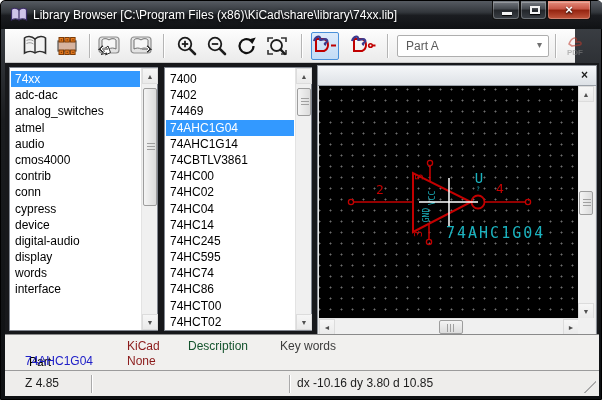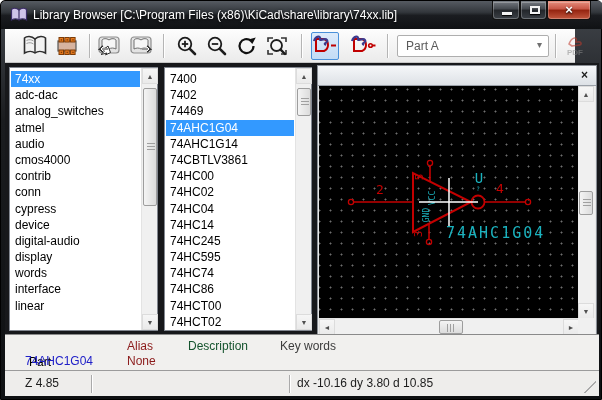--- a/index.html
+++ b/index.html
@@ -267,21 +267,20 @@
       <div class="lrow">audio</div>
       <div class="lrow">cmos4000</div>
       <div class="lrow">contrib</div>
       <div class="lrow">conn</div>
       <div class="lrow">cypress</div>
       <div class="lrow">device</div>
       <div class="lrow">digital-audio</div>
       <div class="lrow">display</div>
       <div class="lrow">words</div>
       <div class="lrow">interface</div>
-      <div class="lrow">linear</div>
     </div>
     <div class="vscroll">
       <div class="sarrow up">▲</div>
       <div class="sthumb" style="top:20px;height:118px;">
           <span class="grip"></span>
         </div>
       <div class="sarrow down">▼</div>
     </div>
   </div>
 
@@ -363,21 +362,21 @@
       <div class="hthumb" style="left:120px;width:24px;">
           <span class="hgrip"></span>
         </div>
       <div class="harrow" style="right:0">►</div>
     </div>
     <div class="viewer-corner"></div>
   </div>
 
   <div class="infopanel">
     <span class="ip" style="left:24px;top:20px;color:#000000">Part</span>
-    <span class="ip" style="left:122px;top:4px;color:#8b1a1a">Alias</span>
+    <span class="ip" style="left:122px;top:4px;color:#8b1a1a">KiCad</span>
     <span class="ip" style="left:183px;top:4px;color:#14532d">Description</span>
     <span class="ip" style="left:275px;top:4px;color:#3c3c3c">Key words</span>
     <span class="ip" style="left:20px;top:19px;color:#2020c8">74AHC1G04</span>
     <span class="ip" style="left:122px;top:19px;color:#8b1a1a">None</span>
   </div>
 
   <div class="statusbar">
     <span class="scell" style="left:20px">Z 4.85</span>
     <span class="ssep" style="left:86px"></span>
     <span class="ssep" style="left:284px"></span>

